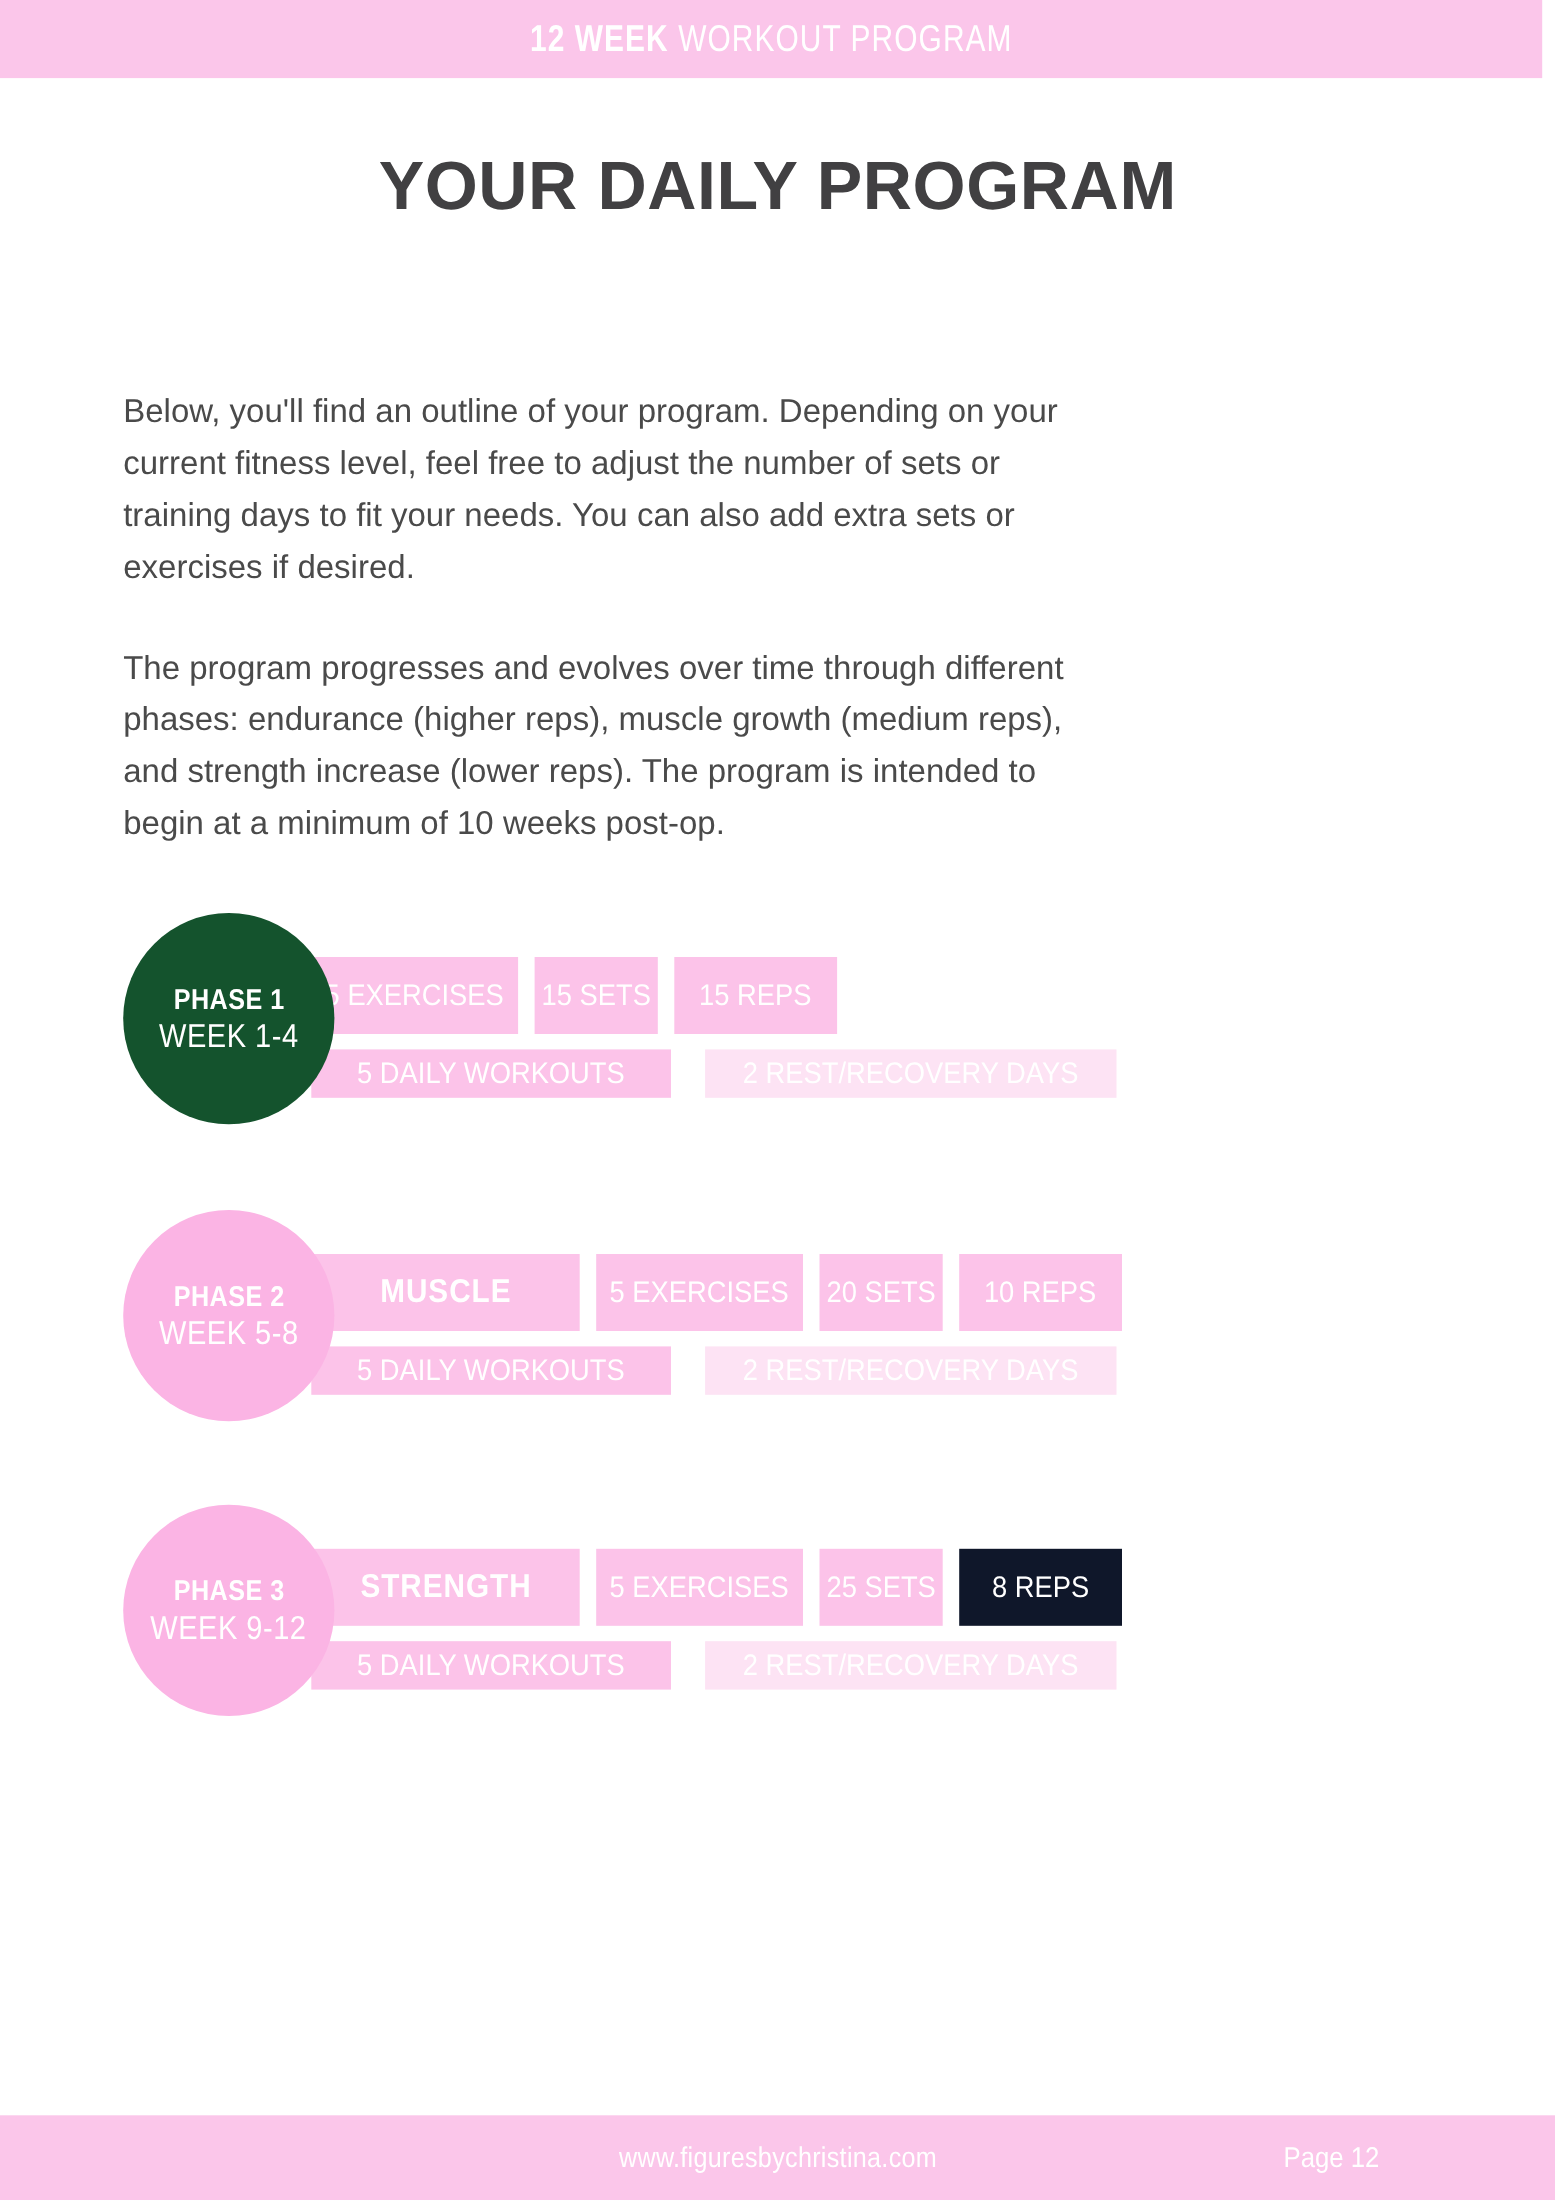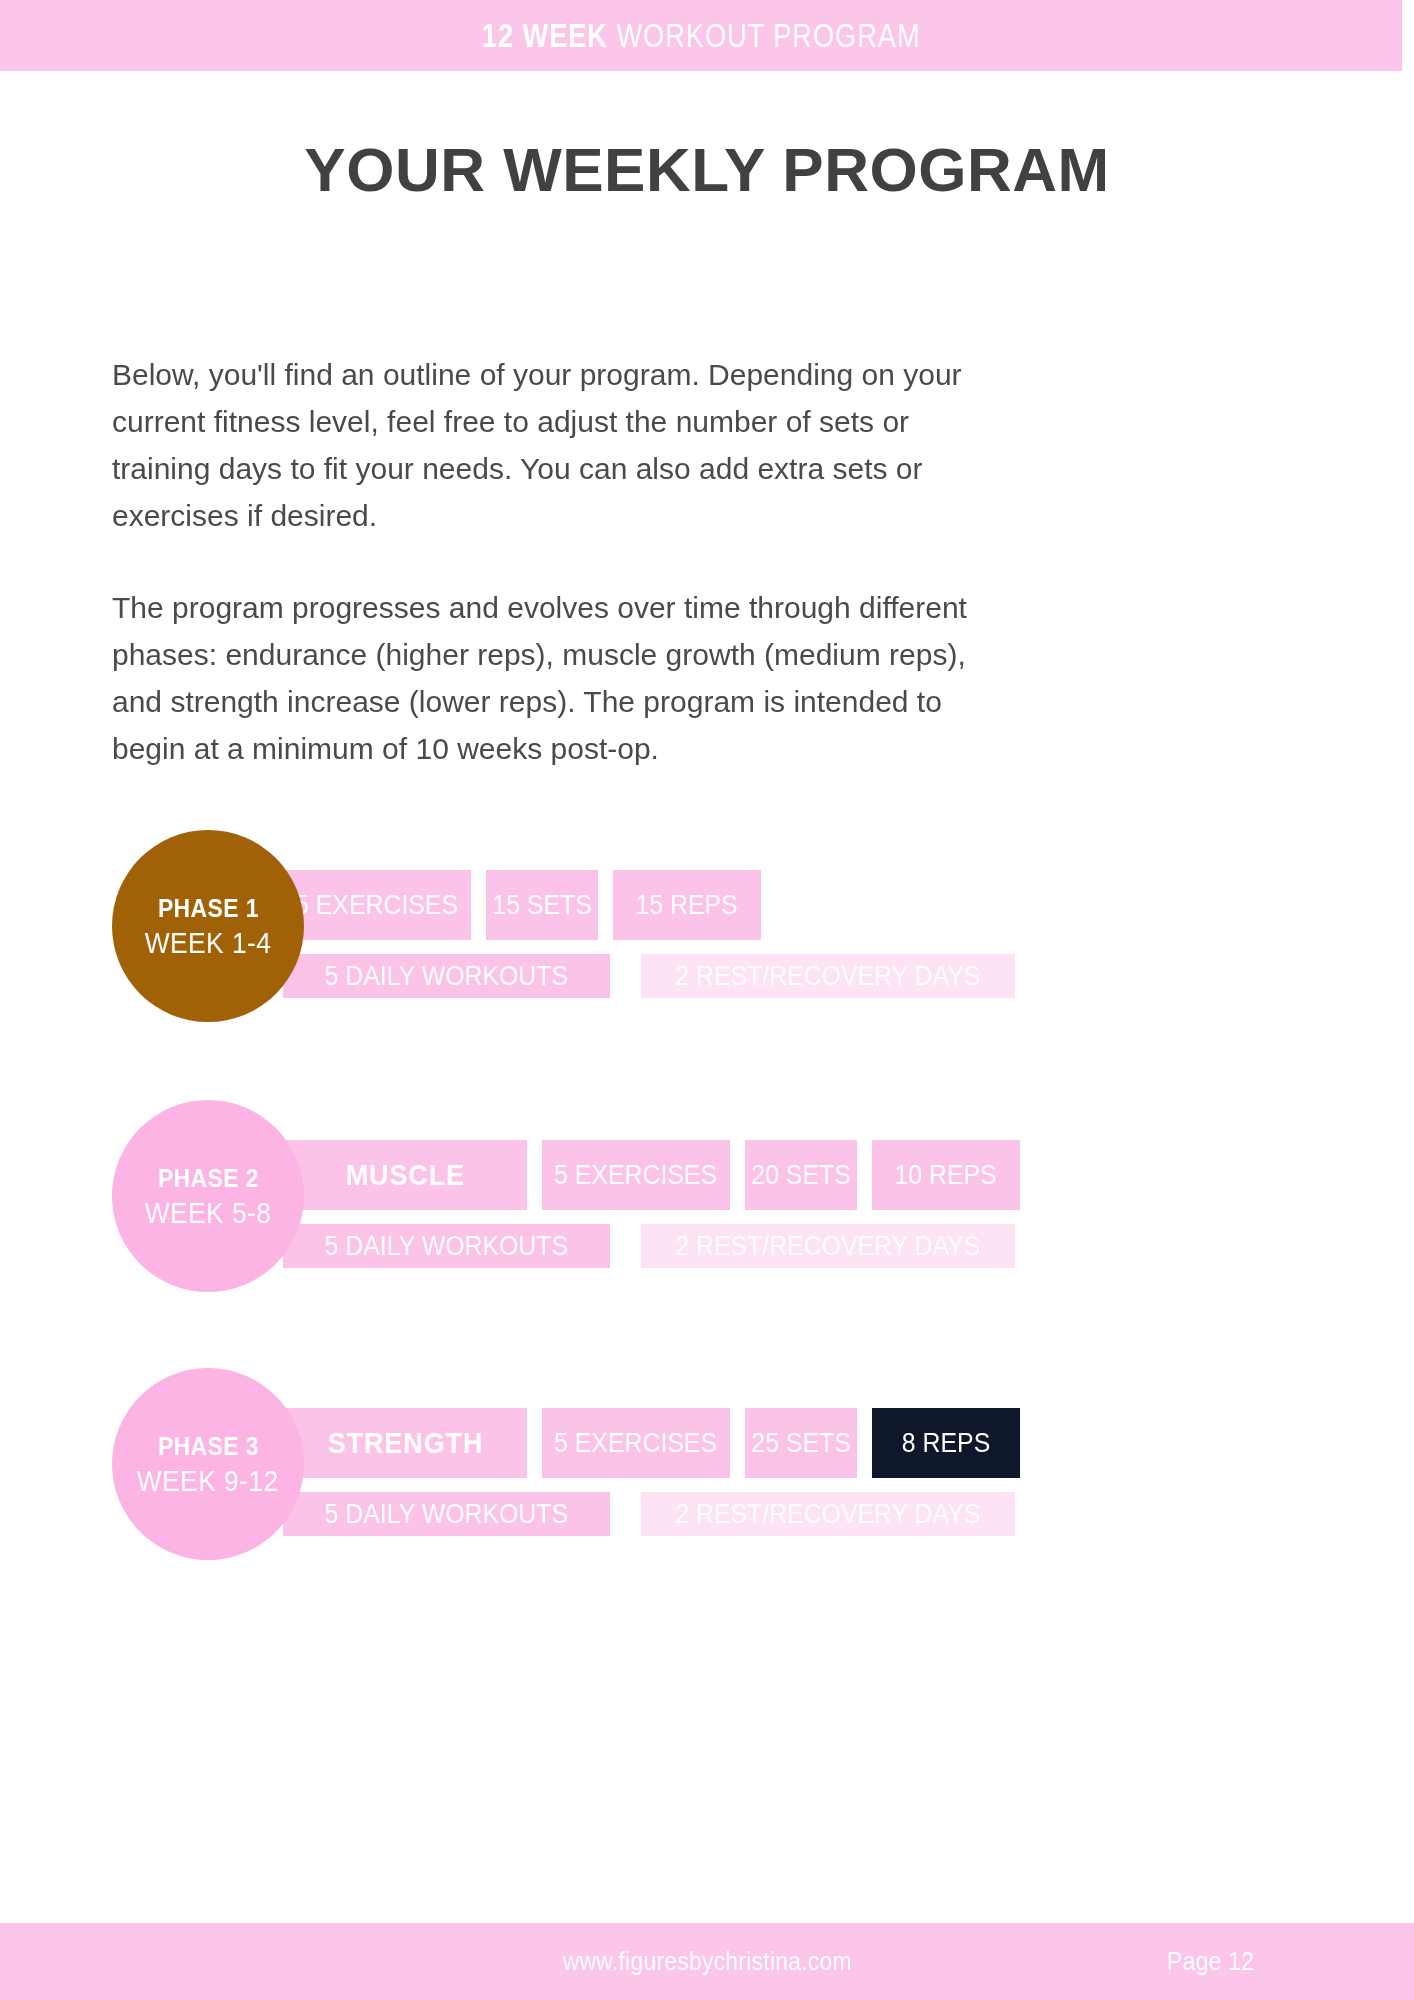--- a/index.html
+++ b/index.html
@@ -225,31 +225,31 @@
 </style>
 </head>
 <body>
 
 <div class="header-band">
   <div class="header-title">
     <span class="hw-bold">12 WEEK</span><span class="hw-light"> WORKOUT PROGRAM</span>
   </div>
 </div>
 
-<div class="page-title">YOUR WEEKLY PROGRAM</div>
+<div class="page-title">YOUR DAILY PROGRAM</div>
 
 <div class="body-copy p1">
   <p>Below, you'll find an outline of your program. Depending on your current fitness level, feel free to adjust the number of sets or training days to fit your needs. You can also add extra sets or exercises if desired.</p>
 </div>
 <div class="body-copy p2">
   <p>The program progresses and evolves over time through different phases: endurance (higher reps), muscle growth (medium reps), and strength increase (lower reps). The program is intended to begin at a minimum of 10 weeks post-op.</p>
 </div>
 
 <div class="phase phase-1">
-  <div class="phase-circle" style="background:#a16207;">
+  <div class="phase-circle" style="background:#14532d;">
     <div class="pc-name">PHASE 1</div>
     <div class="pc-week">WEEK 1-4</div>
   </div>
   <div class="row-top">
     <div class="bar bar-ex" style="background:#fcc3e9;">
         <span>5 EXERCISES</span>
       </div>
     <div class="bar bar-sets" style="background:#fcc3e9;">
         <span>15 SETS</span>
       </div>

